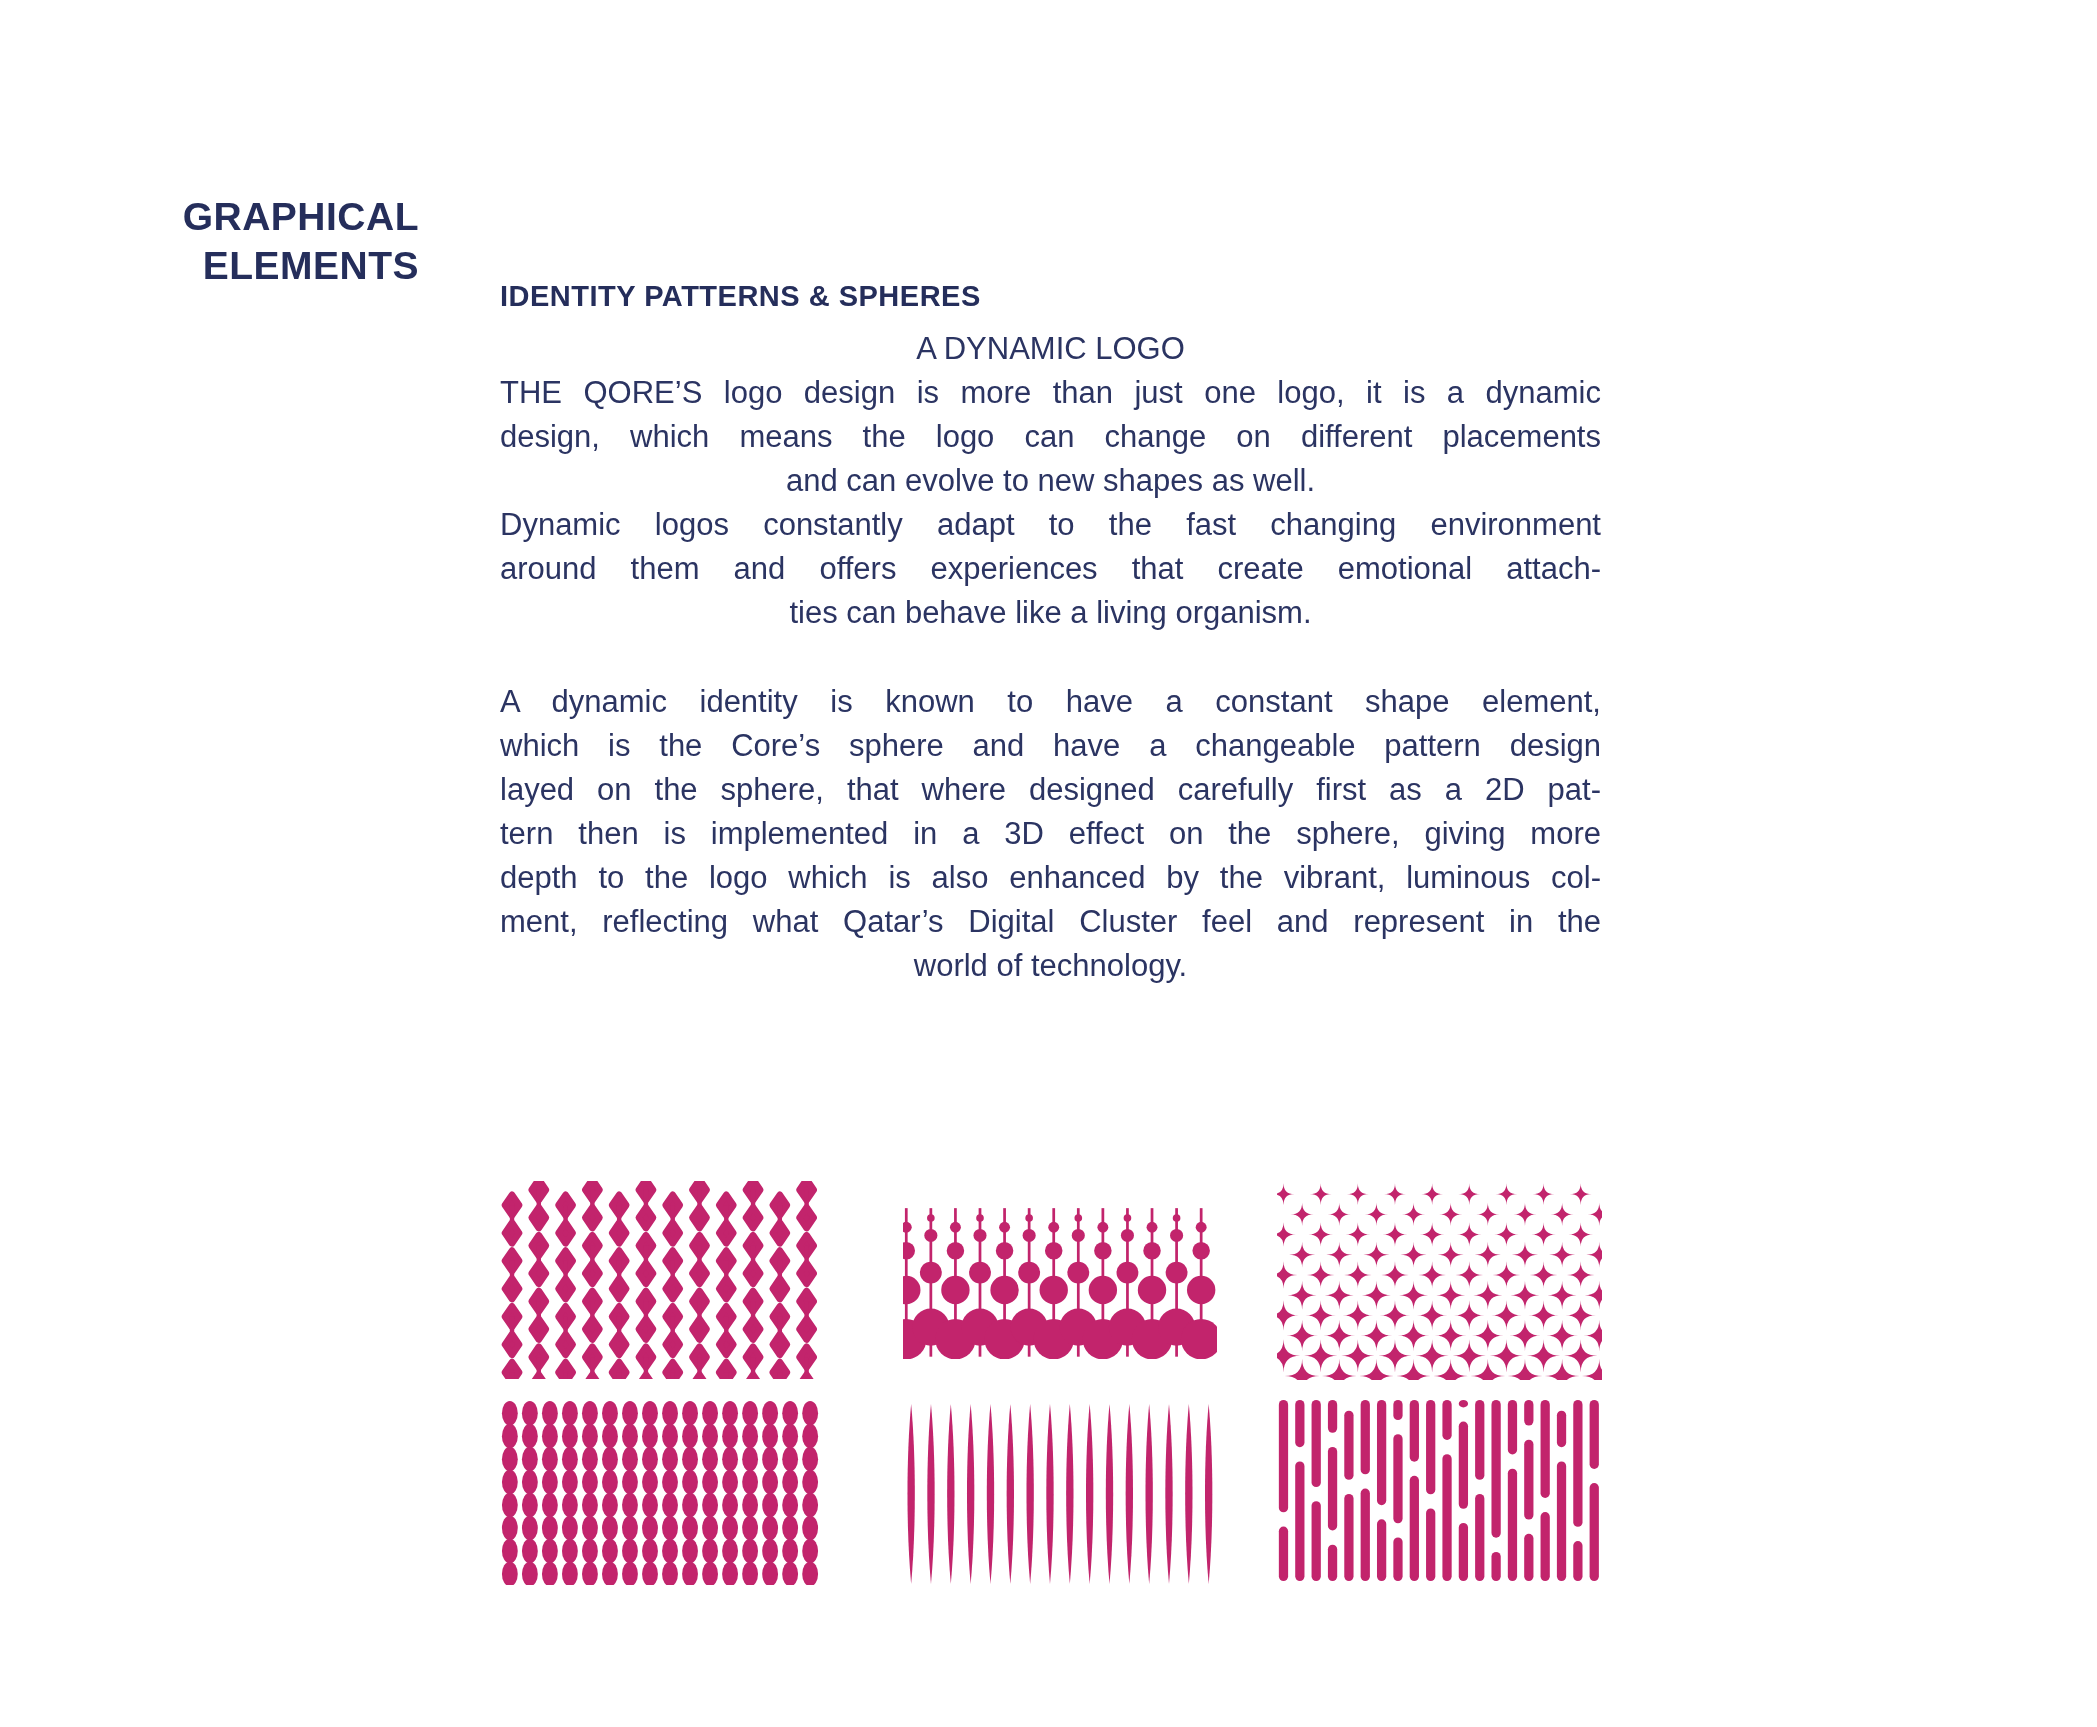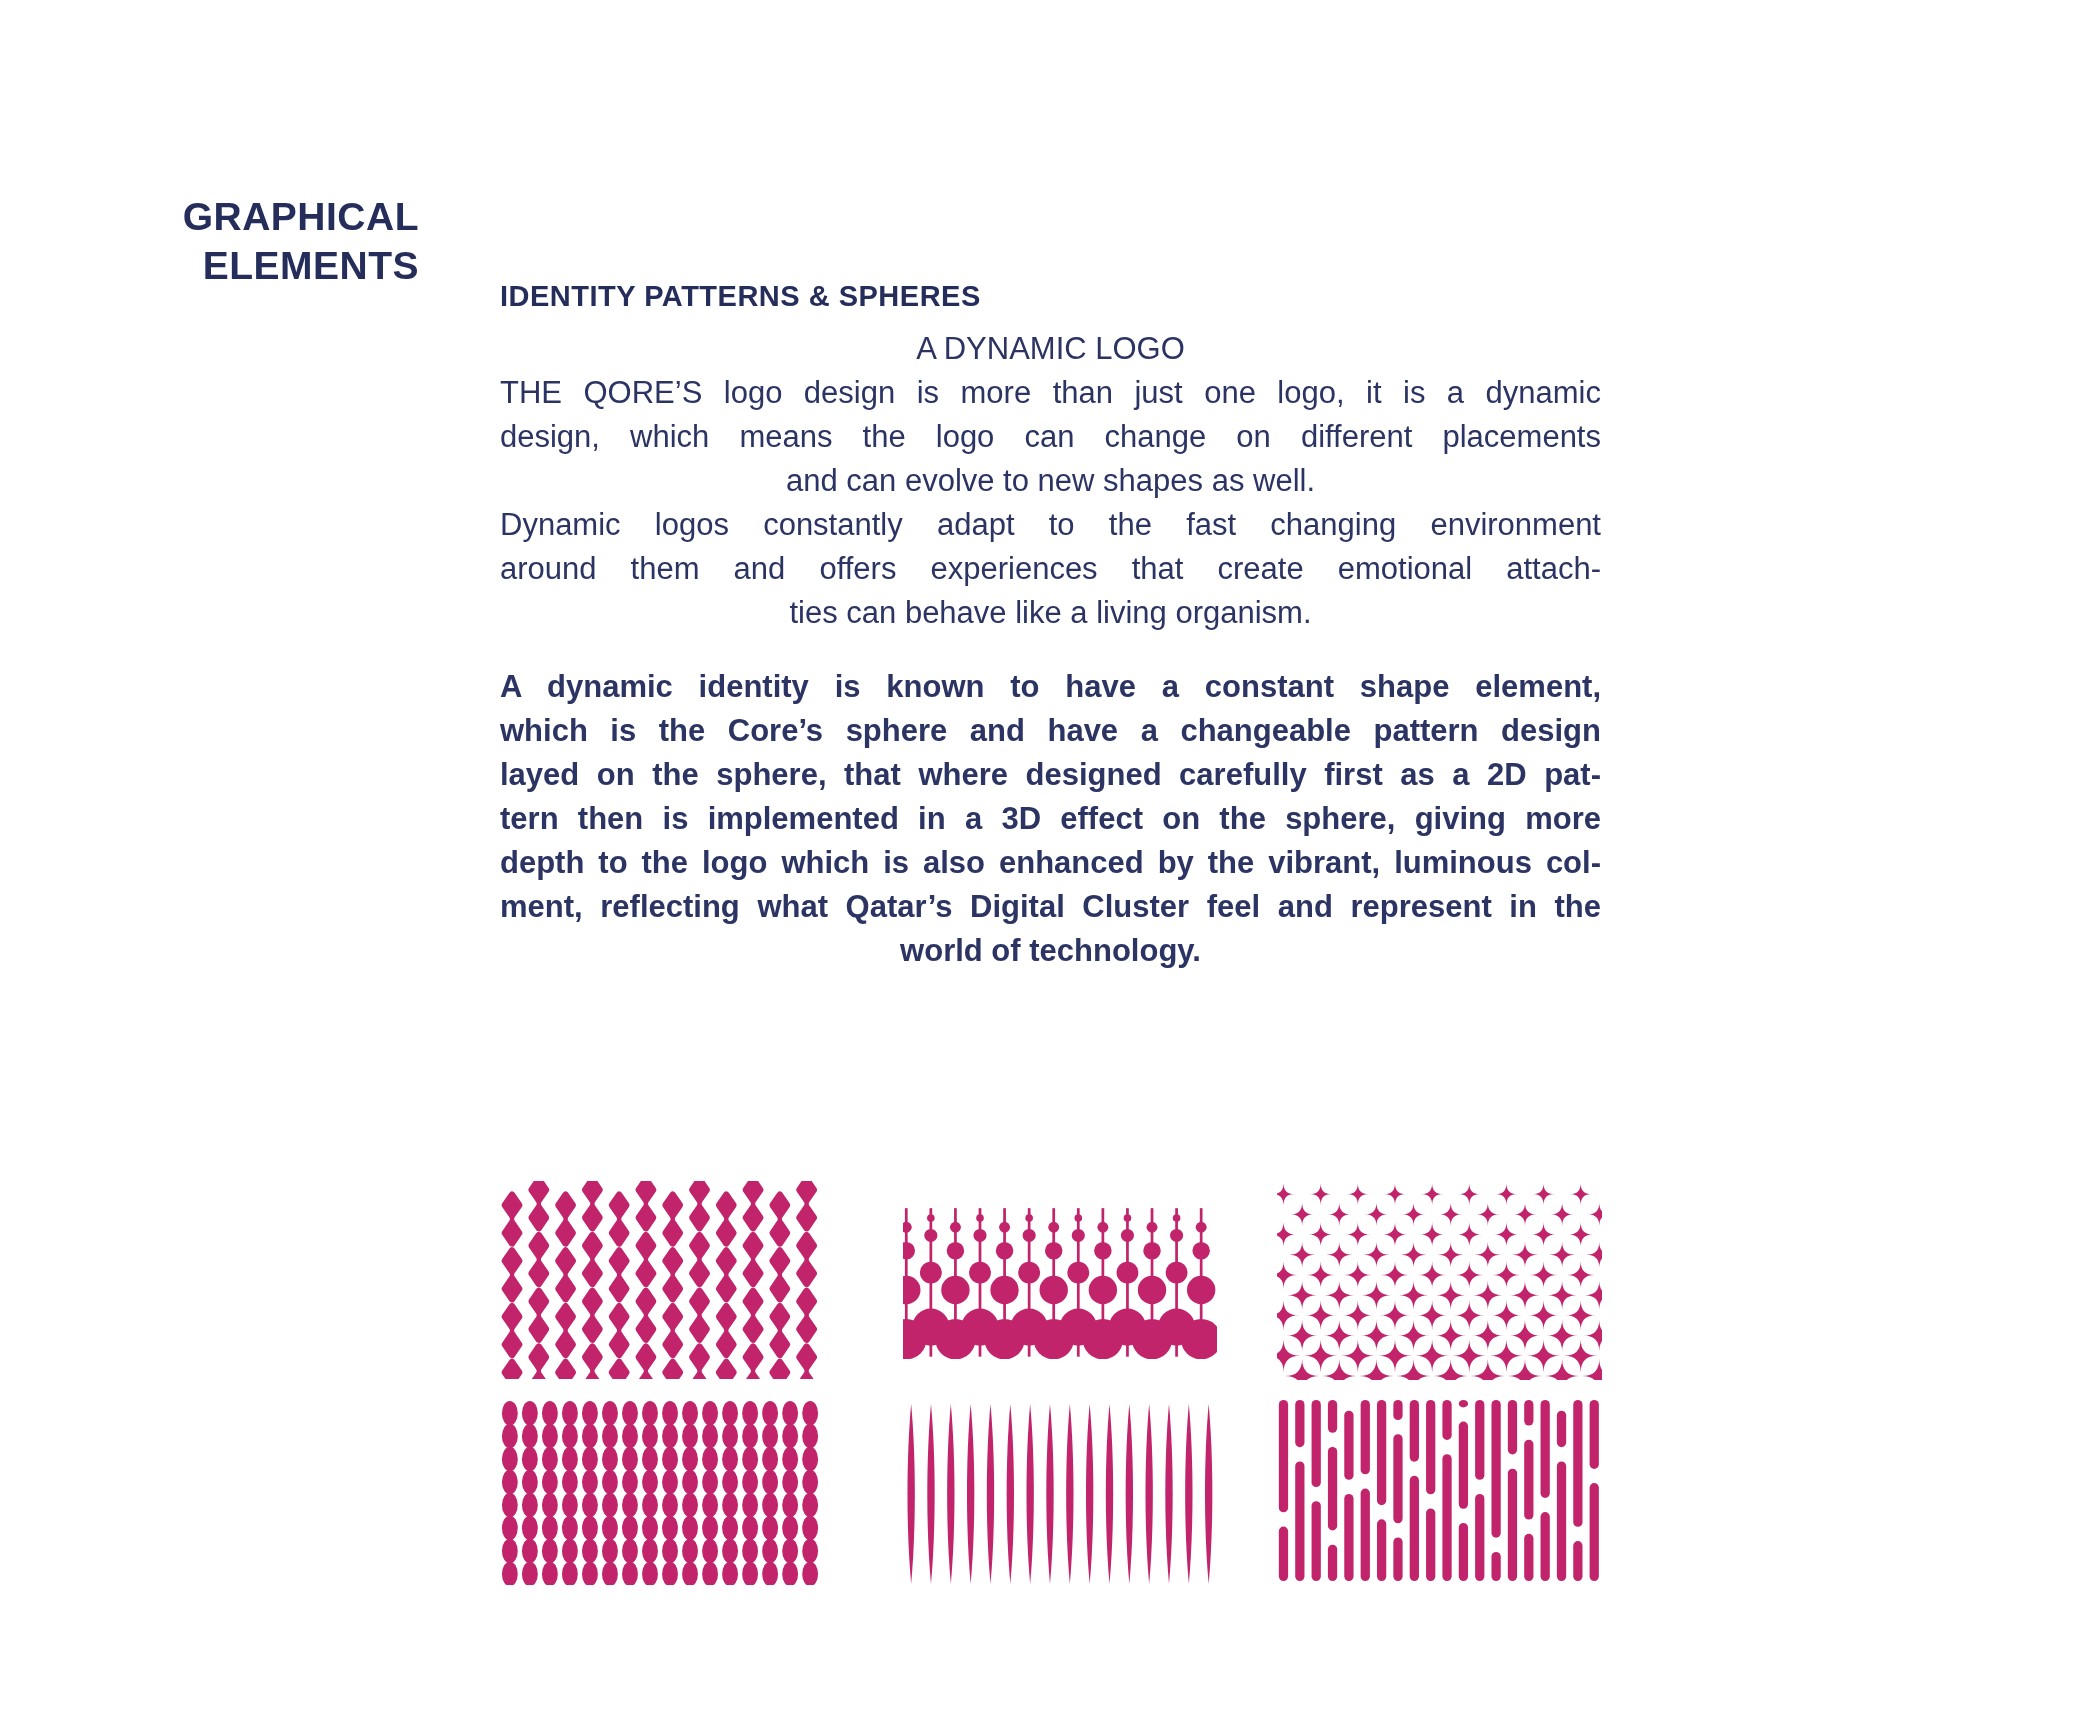--- a/index.html
+++ b/index.html
@@ -31,21 +31,21 @@
     margin-top:26px;
   }
   .body-text{
     position:absolute;
     left:500px;top:327px;width:1101px;
     font-size:31px;line-height:44px;
     font-weight:400;
     color:#2B3462;
   }
   .body-text .block{margin:0;}
-  .body-text .block.gap{margin-top:30px;font-weight:bold;}
+  .body-text .block.gap{margin-top:45px;}
   .body-text .line{text-align:center;}
   .body-text .line.just{
     text-align:justify;
     text-align-last:justify;
   }
   .patterns{
     position:absolute;
     left:500px;top:1181px;width:1102px;height:407px;
   }
   .tile{position:absolute;overflow:hidden;}

